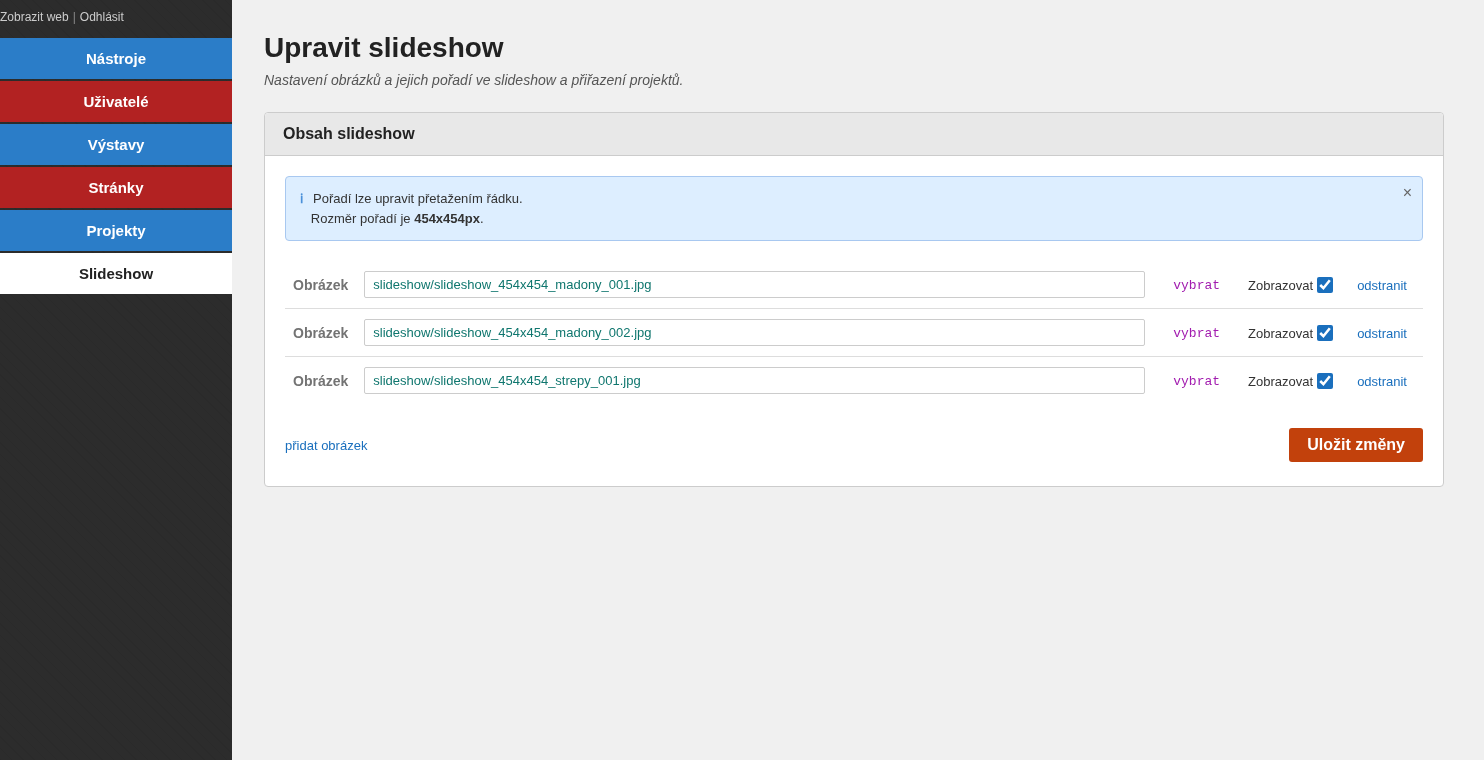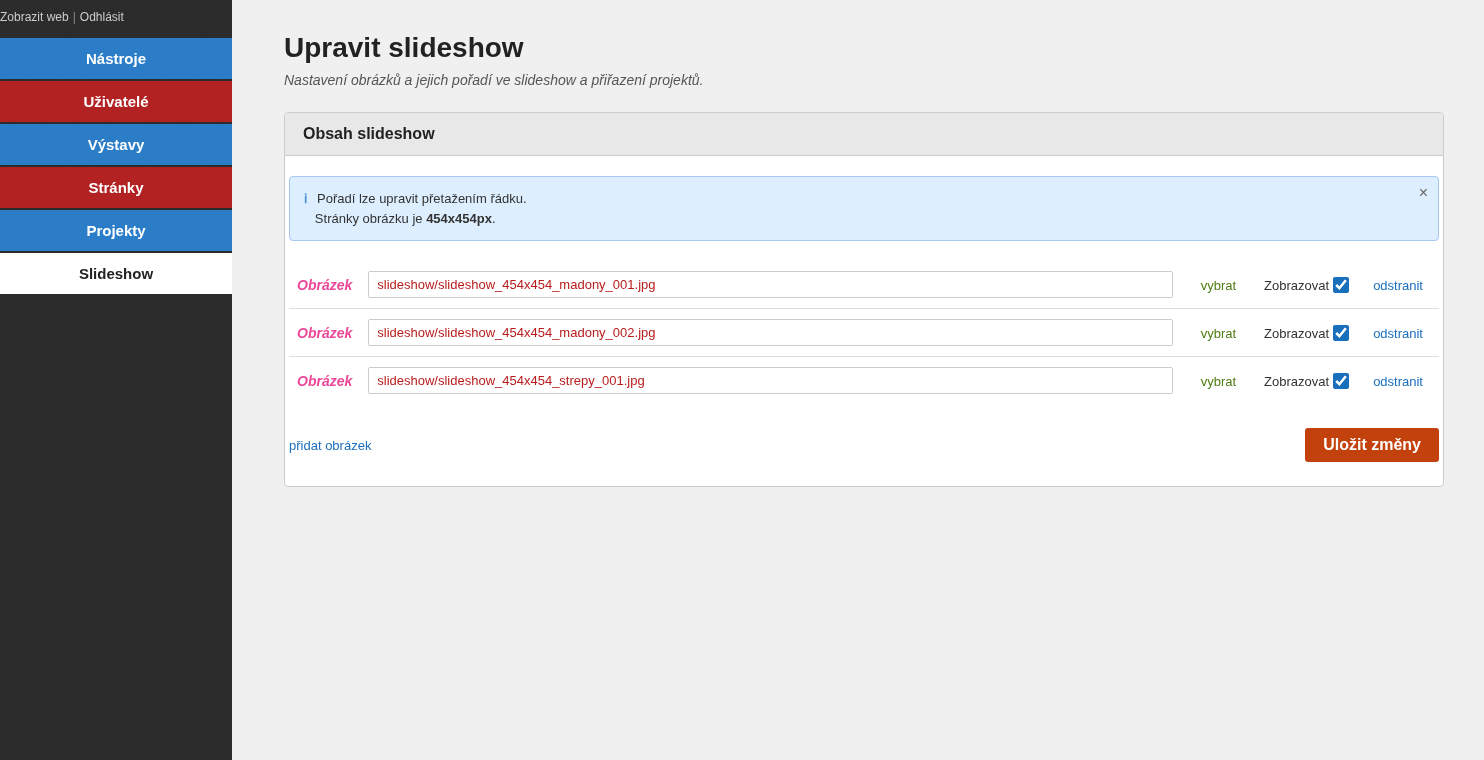--- a/index.html
+++ b/index.html
@@ -71,21 +71,20 @@
       color: #222;
       font-weight: bold;
     }
 
     
     .main {
       flex: 1;
       padding: 32px 40px 32px 32px;
       overflow-y: auto;
       background: #f0f0f0;
-      margin-left: 20px;
     }
 
     .page-title {
       font-size: 28px;
       font-weight: bold;
       color: #222;
       margin-bottom: 8px;
     }
 
     .page-subtitle {
@@ -106,21 +105,21 @@
       background: #e8e8e8;
       border-bottom: 1px solid #ccc;
       padding: 12px 18px;
       font-size: 16px;
       font-weight: bold;
       color: #222;
       border-radius: 4px 4px 0 0;
     }
 
     .card-body {
-      padding: 20px 4px;
+      padding: 20px 20px;
     }
 
     
     .info-alert {
       background: #ddeeff;
       border: 1px solid #a8c8f0;
       border-radius: 4px;
       padding: 12px 36px 12px 14px;
       margin-bottom: 20px;
       position: relative;
@@ -163,48 +162,48 @@
       border-top: none;
     }
 
     .image-table td {
       padding: 10px 8px;
       vertical-align: middle;
     }
 
     .label-cell {
       font-weight: bold;
-      color: #ec4899;
+      color: #737373;
       white-space: nowrap;
       padding-right: 10px;
       width: 70px;
-      font-style: italic;
     }
 
     .input-cell {
       width: 100%;
     }
 
     .file-input {
       width: 100%;
       border: 1px solid #ccc;
       padding: 5px 8px;
       font-size: 13px;
-      color: #b91c1c;
+      color: #0f766e;
       background: #fff;
       border-radius: 2px;
     }
 
     .vybrat-link {
-      color: #4d7c0f;
+      color: #a21caf;
       text-decoration: none;
       white-space: nowrap;
       cursor: pointer;
       font-size: 13px;
       padding: 0 12px;
+      font-family: Liberation Mono, monospace;
     }
 
     .zobrazovat-cell {
       white-space: nowrap;
       font-size: 13px;
       color: #333;
       padding: 0 8px;
     }
 
     .zobrazovat-cell label {
@@ -281,21 +280,21 @@
   <h1 class="page-title">Upravit slideshow</h1>
   <p class="page-subtitle">Nastavení obrázků a jejich pořadí ve slideshow a přiřazení projektů.</p>
 
   <div class="card">
     <div class="card-header">Obsah slideshow</div>
     <div class="card-body">
 
       <div class="info-alert">
         <span class="info-icon">ℹ</span>
         <span>Pořadí lze upravit přetažením řádku.</span><br>
-        &nbsp;&nbsp;&nbsp;<span>Stránky obrázku je </span><strong class="bold-text">454x454px</strong><span>.</span>
+        &nbsp;&nbsp;&nbsp;<span>Rozměr pořadí je </span><strong class="bold-text">454x454px</strong><span>.</span>
         <button class="close-btn">×</button>
       </div>
 
       <table class="image-table">
         <tbody id="image-rows">
             <tr>
     <td class="label-cell">Obrázek</td>
     <td class="input-cell">
       <input class="file-input" type="text" value="slideshow/slideshow_454x454_madony_001.jpg" style="">
     </td>

